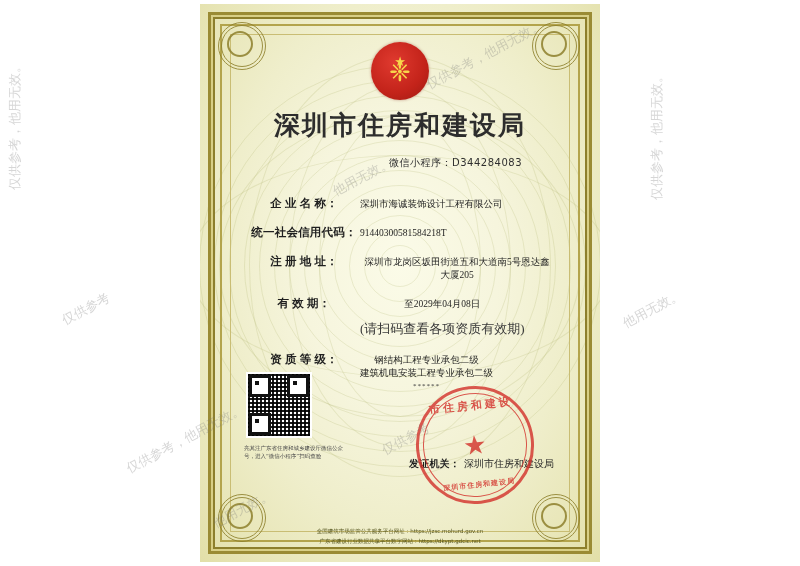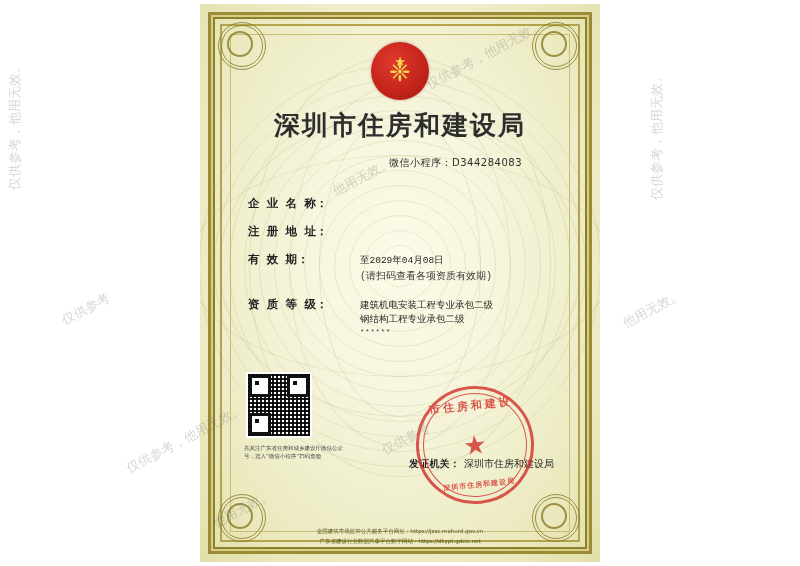--- a/index.html
+++ b/index.html
@@ -146,42 +146,43 @@
   .fields {
     position: absolute;
     left: 48px;
     top: 192px;
     right: 46px;
   }
   .field {
     display: flex;
     align-items: flex-start;
     margin-bottom: 13px;
-    font-family: Liberation Mono, monospace;
+    font-family: Liberation Serif, serif;
+    text-align: center;
   }
   .field .lbl {
     width: 112px;
     flex: 0 0 112px;
     font-size: 11.5px;
     font-weight: bold;
     color: #1f1f1f;
     letter-spacing: .2px;
     white-space: nowrap;
   }
   .field .val {
     font-size: 9.5px;
     color: #1f1f1f;
     line-height: 1.45;
     padding-top: 2px;
   }
   .field .val .sub {
-    font-size: 10px;
+    font-size: 13px;
     color: #3a3a3a;
     display: block;
-    margin-top: 2px;
+    margin-top: 8px;
   }
   .field .val .line {
     display: block;
   }
   .field .val .stars {
     display: block;
     font-size: 7px;
     letter-spacing: 1px;
     color: #3a3a3a;
   }
@@ -384,41 +385,47 @@
     <div class="cert-title">深圳市住房和建设局</div>
 
     <div class="cert-no">
       <span>微信小程序：</span><span>D344284083</span>
     </div>
 
     <div class="fields">
 
       <div class="field">
         <div class="lbl">企 业 名 称：</div>
-      </div>
-
+        <div class="val">深圳市海诚装饰设计工程有限公司</div>
+      </div>
+
+      <div class="field">
+        <div class="lbl">统一社会信用代码：</div>
+        <div class="val">91440300581584218T</div>
+      </div>
 
 
       <div class="field">
         <div class="lbl">注 册 地 址：</div>
+        <div class="val">深圳市龙岗区坂田街道五和大道南5号恩达鑫大厦205</div>
       </div>
 
       <div class="field">
         <div class="lbl">有 效 期：</div>
         <div class="val">
           <span class="line">至2029年04月08日</span>
           <span class="sub">(请扫码查看各项资质有效期)</span>
         </div>
       </div>
 
       <div class="field">
         <div class="lbl">资 质 等 级：</div>
         <div class="val">
+          <span class="line">钢结构工程专业承包二级</span>
           <span class="line">建筑机电安装工程专业承包二级</span>
-          <span class="line">钢结构工程专业承包二级</span>
           <span class="stars">******</span>
         </div>
       </div>
 
     </div>
 
     <div class="qr">
       <div class="qr-inner">
         <div class="qr-eye tl"></div>
         <div class="qr-eye tr"></div>

